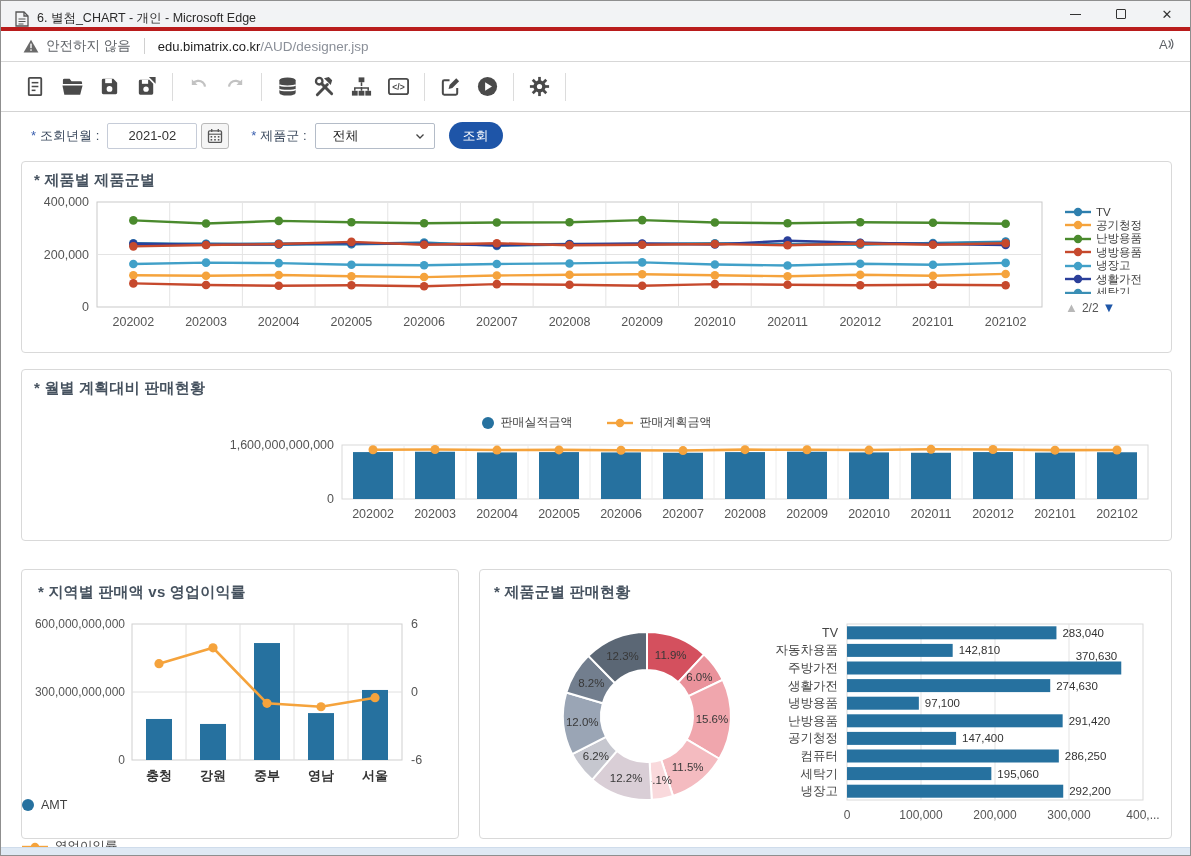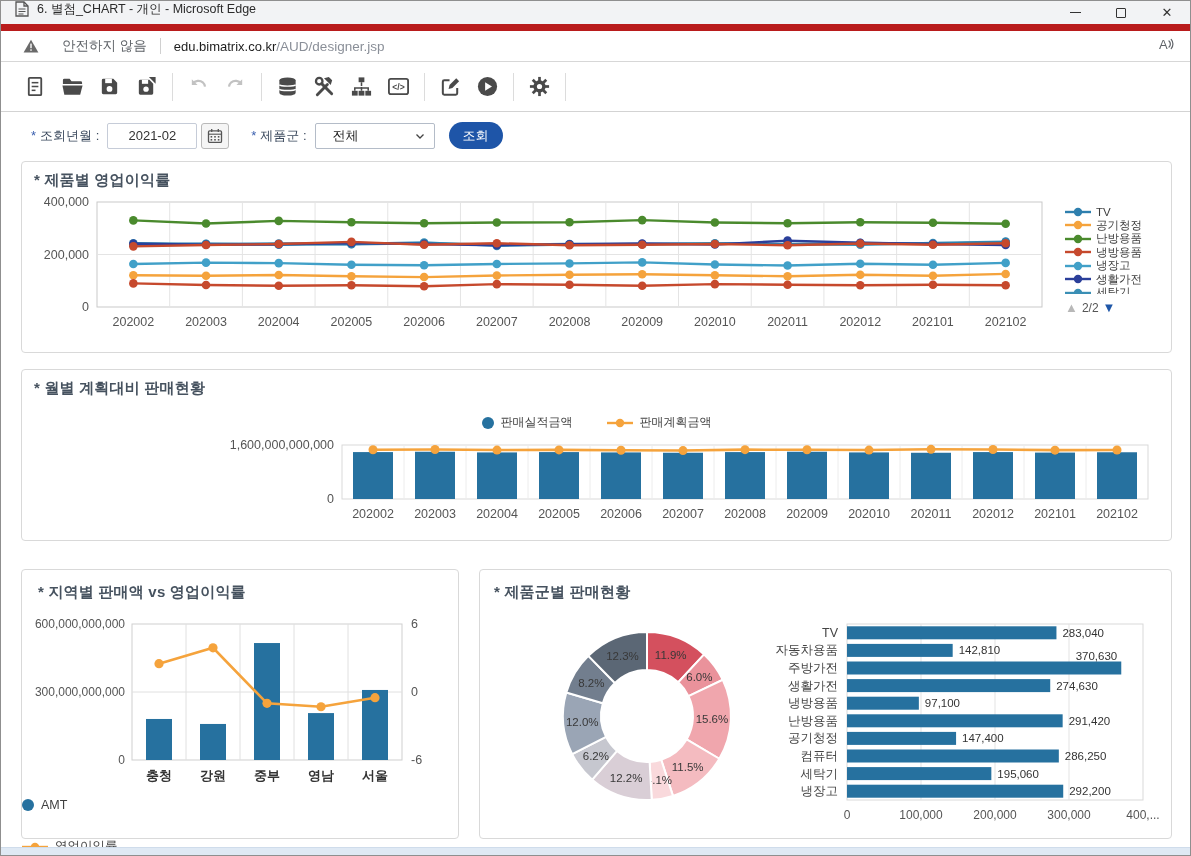--- a/index.html
+++ b/index.html
@@ -1,28 +1,28 @@
 <!DOCTYPE html>
 <html><head>
 <meta charset="utf-8">
 <style>
   html,body{margin:0;padding:0;background:#e9e9e9;font-family:"Liberation Sans","DejaVu Sans",sans-serif;}
   *{box-sizing:border-box;}
   .window{position:relative;width:1191px;height:856px;background:#fff;border:1px solid #8f8f8f;overflow:hidden;}
   
-  .titlebar{height:30px;background:#f2f3f5;border-bottom:7px solid #b91c1c;display:flex;align-items:flex-start;}
+  .titlebar{height:30px;background:#f2f3f5;border-bottom:4px solid #b91c1c;display:flex;align-items:flex-end;}
   .titlebar .doc-ic{margin:0 8px 0 14px;display:flex;}
   .titlebar .t-text{font-size:12.5px;color:#2b2b2b;}
   .win-controls{margin-left:auto;display:flex;height:100%;}
   .win-btn{width:46px;height:100%;display:flex;align-items:center;justify-content:center;color:#333;font-size:13px;cursor:default;}
   .ic-min{display:inline-block;width:11px;border-bottom:1.4px solid #333;}
   .ic-max{display:inline-block;width:10px;height:10px;border:1.4px solid #333;border-radius:1px;}
   
   .addressbar{height:31px;background:#fff;border-bottom:1px solid #d7d7d7;display:flex;align-items:center;padding:0 16px 0 22px;}
-  .sec-badge{display:flex;align-items:center;gap:23px;color:#5f6368;font-size:13.5px;}
+  .sec-badge{display:flex;align-items:center;gap:7px;color:#5f6368;font-size:13.5px;}
   .addr-div{width:1px;height:16px;background:#d0d0d0;margin:0 13px;}
   .url-host{font-size:13px;color:#1d1d1d;}
   .url-path{font-size:13.5px;color:#8a8f98;}
   .read-aloud{margin-left:auto;color:#5f6368;}
   
   .toolbar{height:50px;background:#fff;border-bottom:1px solid #d3d3d3;display:flex;align-items:center;padding-left:16px;}
   .tool-btn{width:37px;height:37px;display:flex;align-items:center;justify-content:center;color:#4a4a4a;border-radius:3px;}
   .tool-btn.disabled{color:#c2c2c2;}
   .tool-sep{width:1px;height:28px;background:#dcdcdc;margin:0 7px;}
   
@@ -243,21 +243,21 @@
       <div class="select-box">
         <span>전체</span>
         <svg width="12" height="12" viewBox="0 0 24 24">
             <path d="M5 9l7 7 7-7" fill="none" stroke="#444" stroke-width="2.6"></path>
           </svg>
       </div>
       <button class="search-btn">조회</button>
     </div>
 
     <div class="panel" id="panel1">
-      <div class="panel-title">* 제품별 영업이익률</div>
+      <div class="panel-title">* 제품별 제품군별</div>
       <svg class="chart-svg" id="chart1" width="1149" height="190">
           <rect x="75" y="40" width="945" height="105" fill="#fff" stroke="#c9c9c9"></rect>
           <line x1="147.69230769230768" y1="40" x2="147.69230769230768" y2="145" stroke="#e4e4e4" stroke-width="1"></line>
           <line x1="220.3846153846154" y1="40" x2="220.3846153846154" y2="145" stroke="#e4e4e4" stroke-width="1"></line>
           <line x1="293.0769230769231" y1="40" x2="293.0769230769231" y2="145" stroke="#e4e4e4" stroke-width="1"></line>
           <line x1="365.7692307692308" y1="40" x2="365.7692307692308" y2="145" stroke="#e4e4e4" stroke-width="1"></line>
           <line x1="438.46153846153845" y1="40" x2="438.46153846153845" y2="145" stroke="#e4e4e4" stroke-width="1"></line>
           <line x1="511.1538461538462" y1="40" x2="511.1538461538462" y2="145" stroke="#e4e4e4" stroke-width="1"></line>
           <line x1="583.8461538461538" y1="40" x2="583.8461538461538" y2="145" stroke="#e4e4e4" stroke-width="1"></line>
           <line x1="656.5384615384615" y1="40" x2="656.5384615384615" y2="145" stroke="#e4e4e4" stroke-width="1"></line>

